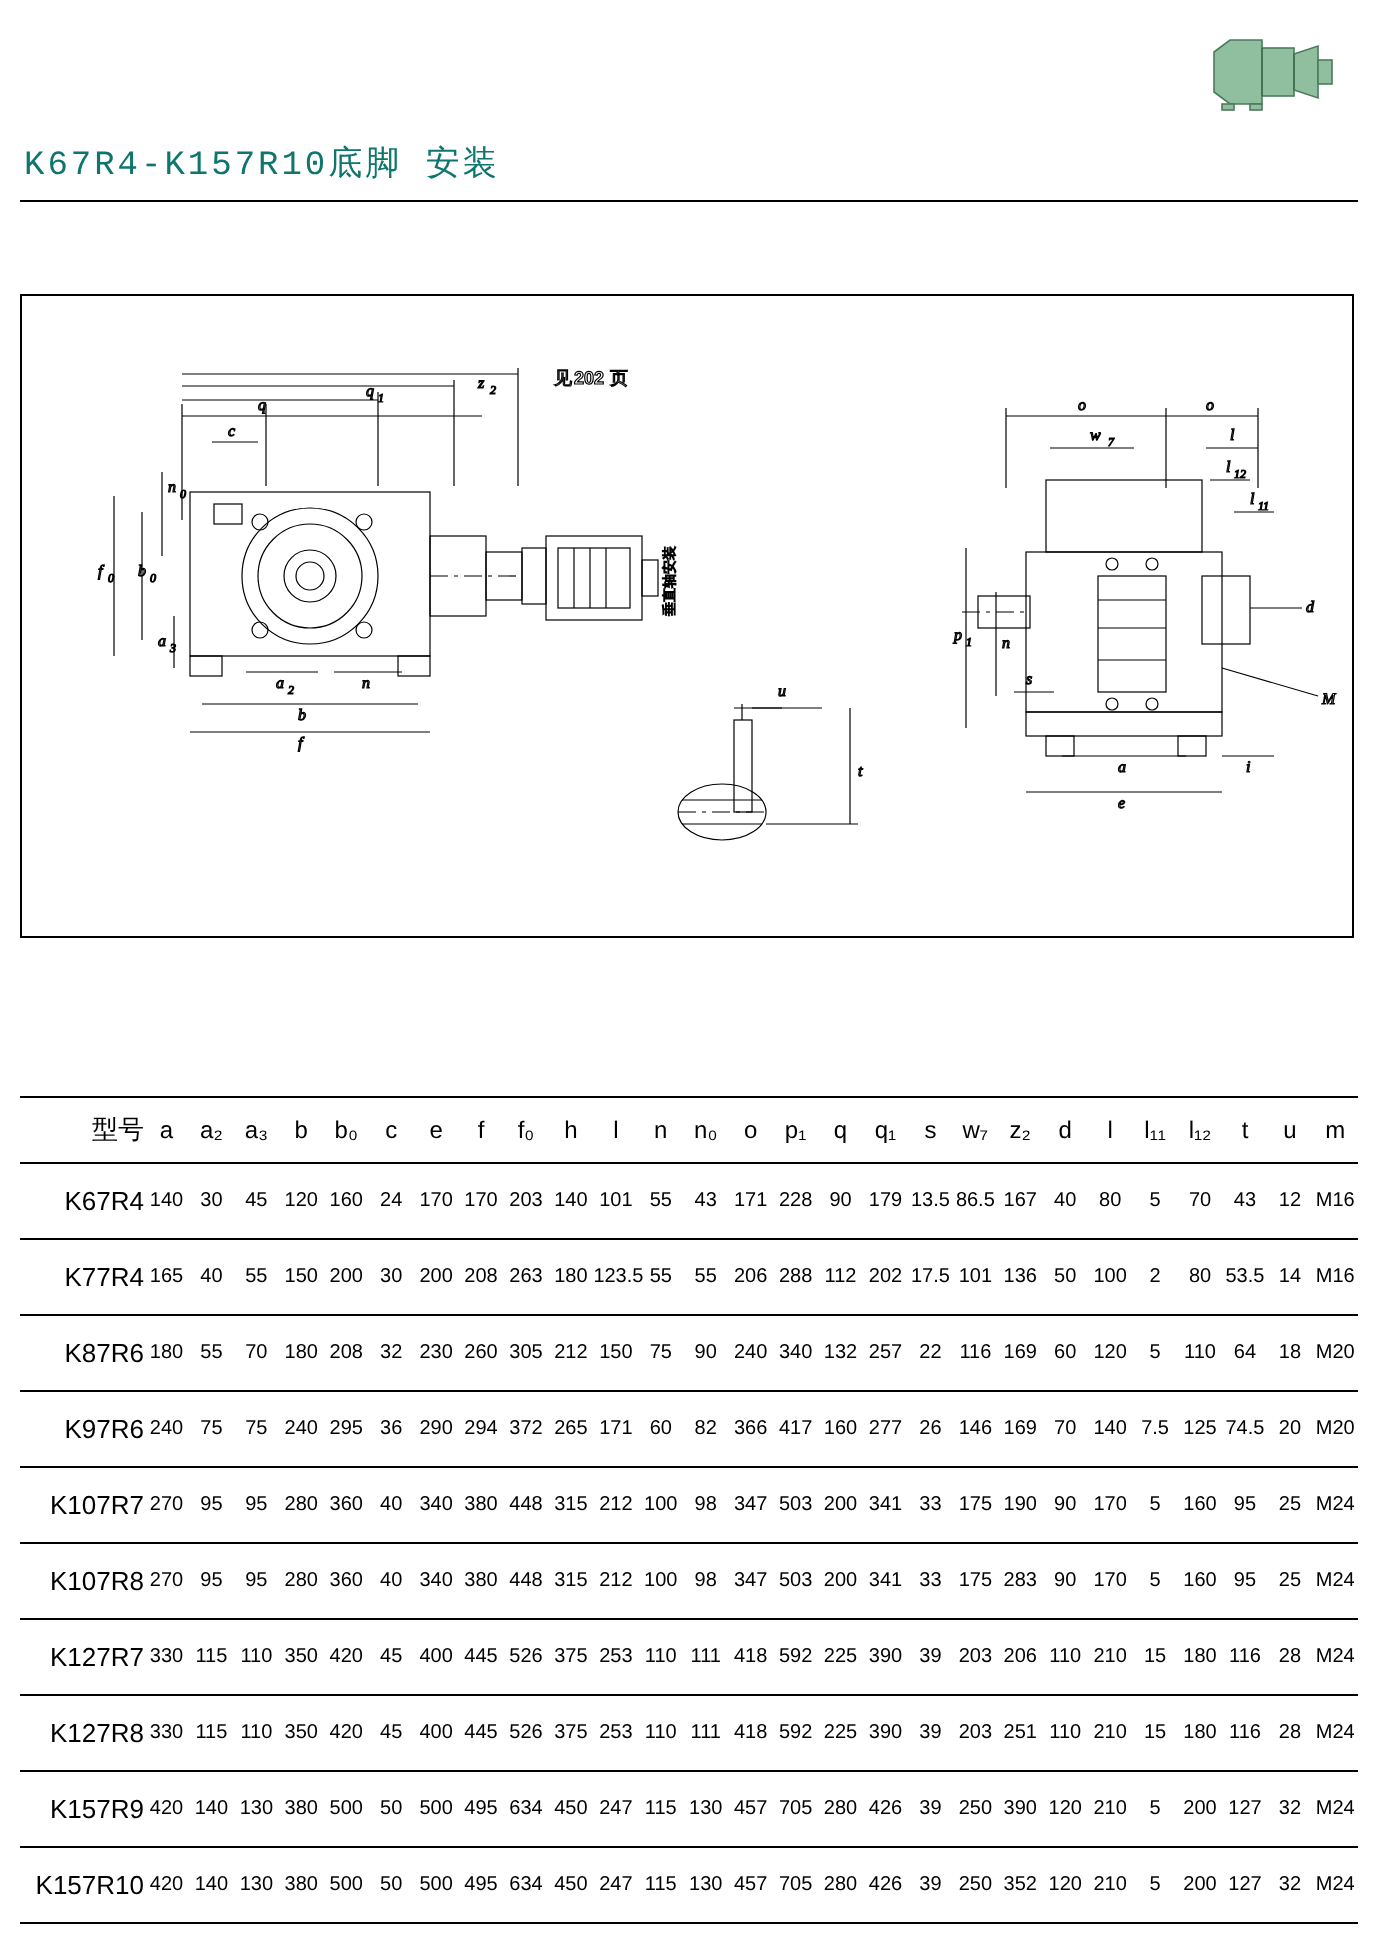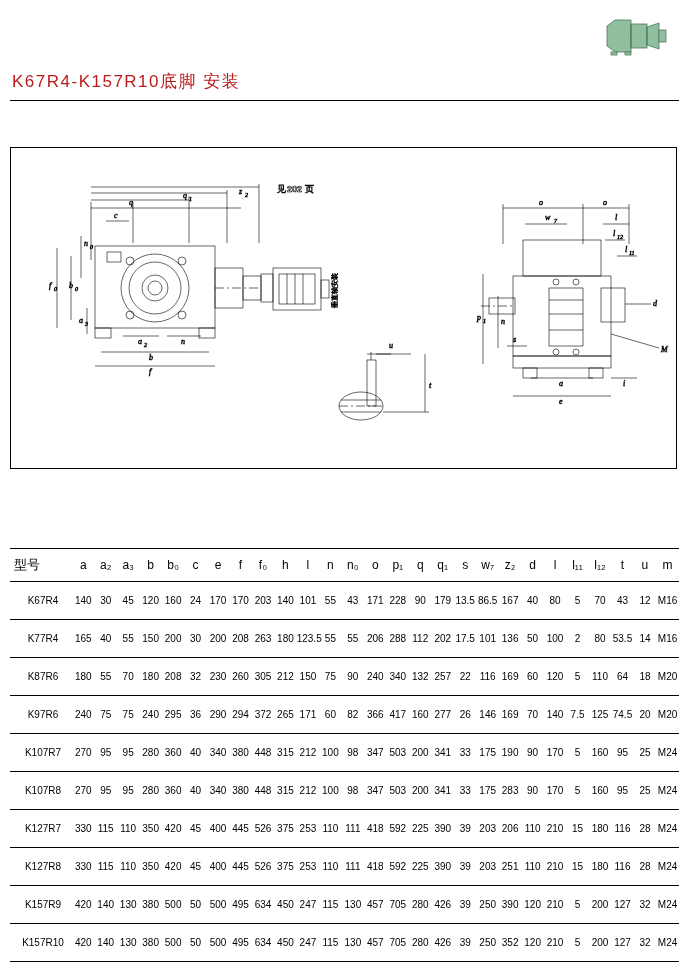--- a/index.html
+++ b/index.html
@@ -23,22 +23,23 @@
     right: 18px;
     width: 70px;
     height: 44px;
   }
   .page-title {
     position: absolute;
     top: 70px;
     left: 12px;
     font-size: 17px;
     letter-spacing: 1.5px;
-    color: #b91c1c;
+    color: #0f766e;
     white-space: nowrap;
+    font-family: Liberation Mono, monospace;
   }
   .title-rule {
     position: absolute;
     top: 100px;
     left: 10px;
     width: 669px;
     height: 1px;
     background: #000;
   }
 
@@ -77,31 +78,31 @@
     font-weight: normal;
     white-space: nowrap;
   }
   table.spec thead th {
     font-size: 12px;
     height: 32px;
     border-bottom: 1px solid #000;
   }
   table.spec thead th.model-head {
     font-size: 13px;
-    text-align: left;
+    text-align: right;
     padding-left: 4px;
   }
   table.spec tbody td {
     border-bottom: 1px solid #000;
     font-size: 10px;
   }
   table.spec tbody td.model-cell {
-    text-align: center;
+    text-align: right;
     padding-left: 4px;
-    font-size: 10px;
+    font-size: 13px;
   }
   table.spec thead th:first-child,
   table.spec tbody td:first-child {
     width: 58px;
   }
   .top-rule {
     width: 669px;
     height: 1px;
     background: #000;
   }

